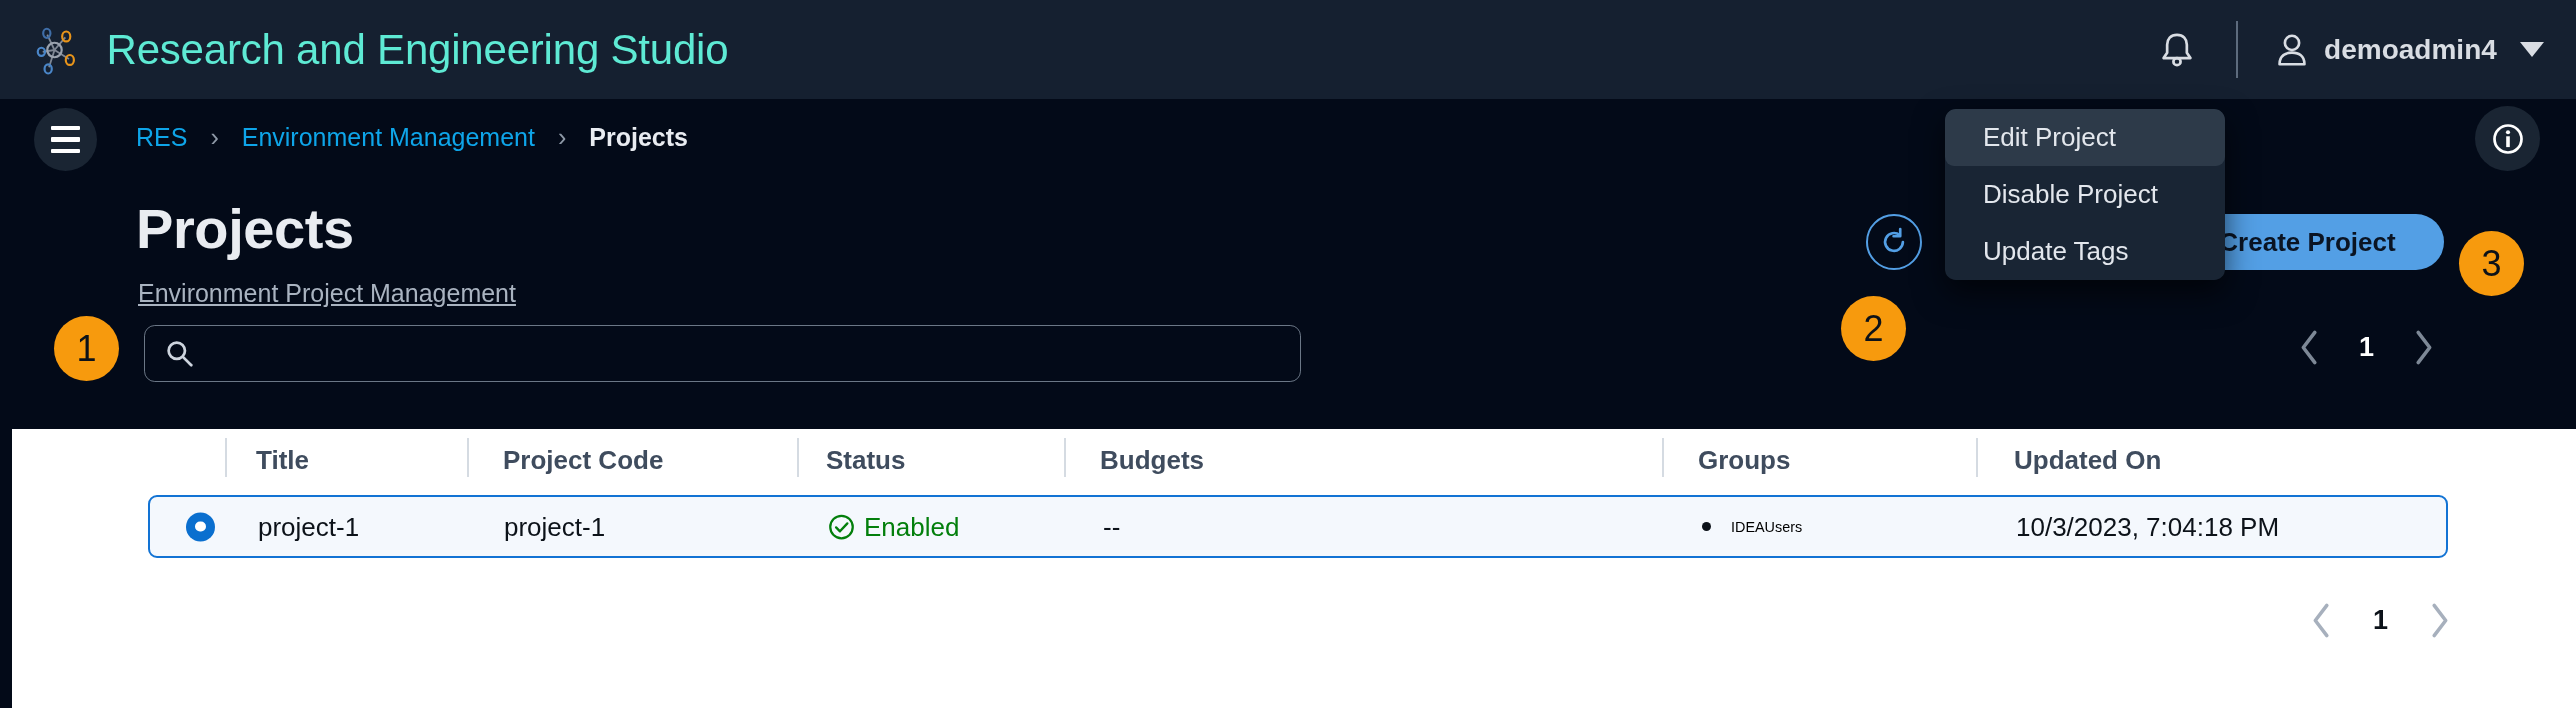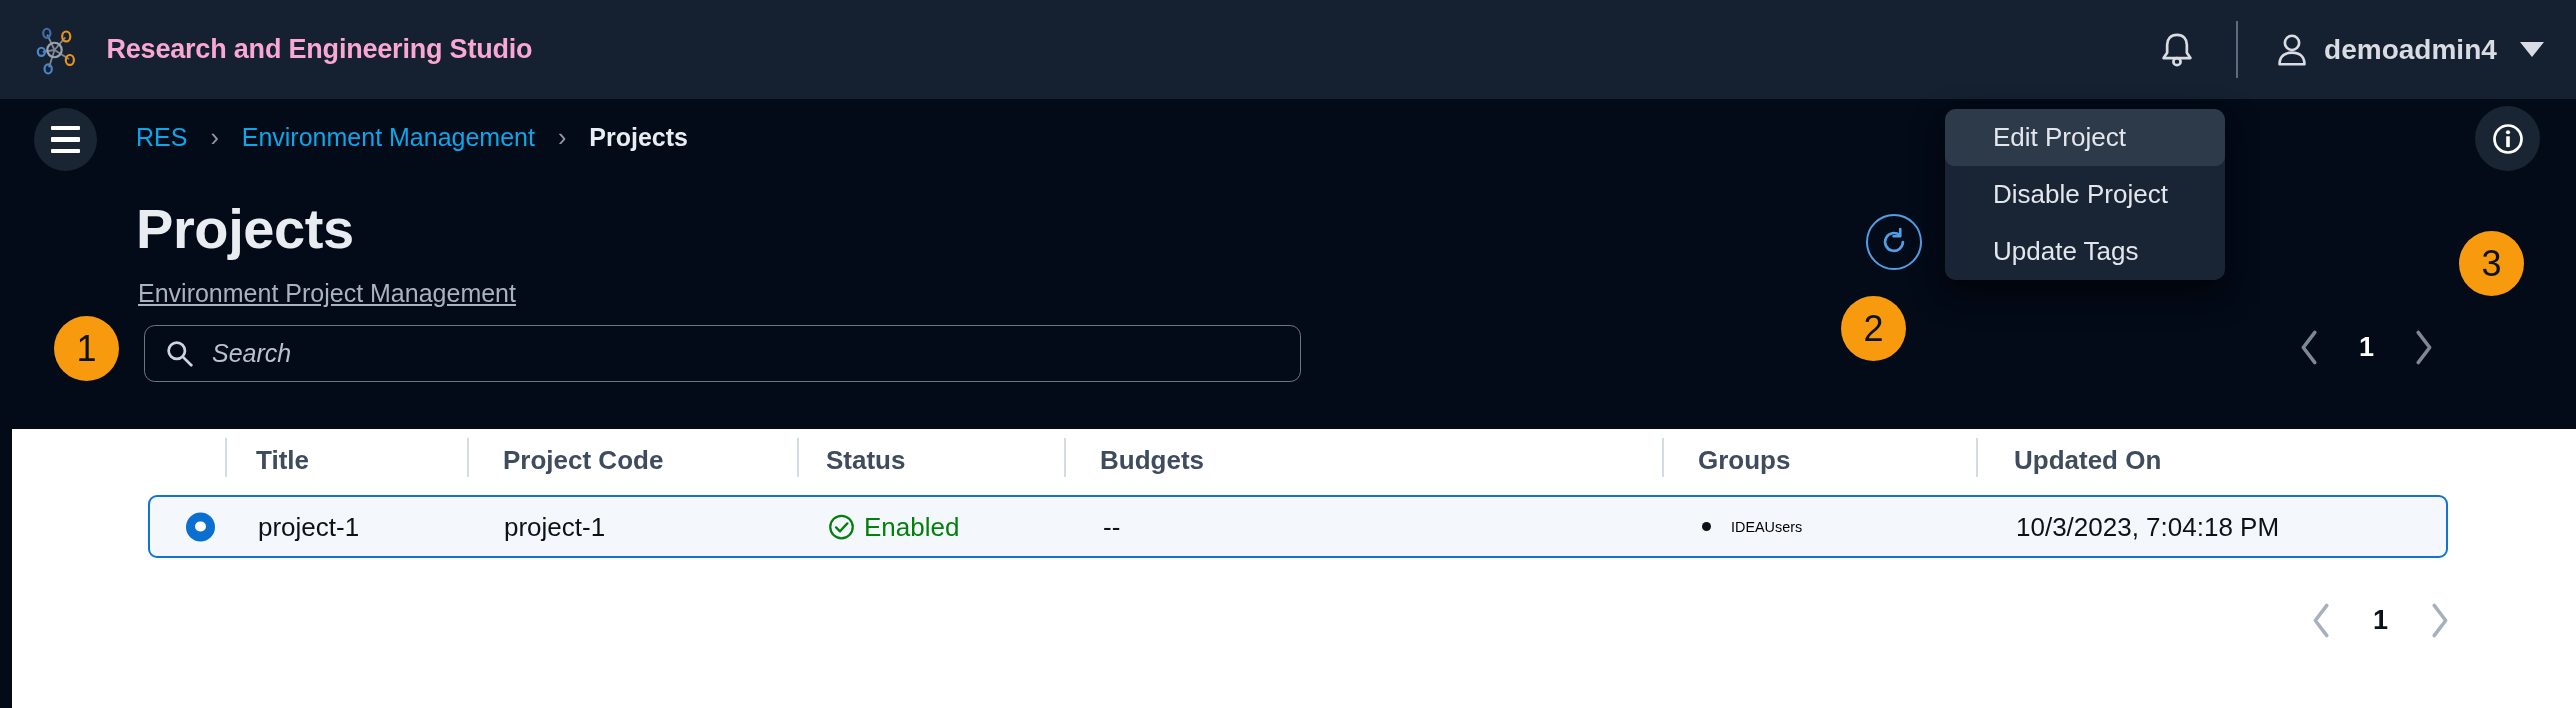--- a/index.html
+++ b/index.html
@@ -30,23 +30,23 @@
     align-items: center;
   }
   .brand-area {
     display: flex;
     align-items: center;
     padding-left: 30.5px;
     gap: 20px;
   }
   .logo-mark { width: 56px; height: 56px; display: block; }
   .brand-title {
-    color: #f9a8d4;
-    font-size: 27px;
-    font-weight: bold;
+    color: #5eead4;
+    font-size: 42px;
+    font-weight: normal;
     letter-spacing: -0.2px;
     white-space: nowrap;
   }
   .topbar-right {
     position: absolute;
     right: 32px;
     top: 0;
     height: 99px;
     display: flex;
     align-items: center;
@@ -241,21 +241,21 @@
     background: #192534;
     border-radius: 10.8px;
     box-shadow: 0 12.6px 30.5px rgba(0,0,0,0.62);
     padding: 0;
     overflow: hidden;
     z-index: 40;
   }
   .dd-item {
     height: 57px;
     display: flex; align-items: center;
-    padding-left: 48px;
+    padding-left: 38px;
     color: #e3e7ed;
     font-size: 26px;
     cursor: pointer;
   }
   .dd-item.active {
     background: #2d3a49;
     border-radius: 10.8px 10.8px 9px 9px;
   }
 
   
@@ -439,35 +439,37 @@
 
   <div class="dark-content">
     <h1 class="page-title">Projects</h1>
     <div class="page-subtitle">Environment Project Management</div>
 
     <div class="search-wrap">
       <svg width="29" height="29" viewBox="0 0 32 32">
         <circle cx="13" cy="13" r="9" fill="none" stroke="#cdd4de" stroke-width="3"></circle>
         <line x1="20" y1="20" x2="29" y2="29" stroke="#cdd4de" stroke-width="3" stroke-linecap="round"></line>
       </svg>
-      <input class="search-input" type="text" placeholder="Search" style="">
     </div>
 
     <div class="refresh-btn">
       <svg width="32" height="32" viewBox="0 0 36 36">
         <path d="M28 18 A10 10 0 1 1 24.5 10.3" fill="none" stroke="#539fe5" stroke-width="3" stroke-linecap="round"></path>
         <path d="M25 3.5 L25 11.5 L17.5 11.5" fill="none" stroke="#539fe5" stroke-width="3" stroke-linecap="round" stroke-linejoin="round"></path>
       </svg>
     </div>
 
     <div class="actions-btn">
       <span class="actions-label">Actions</span>
       <span class="caret-up-blue"></span>
     </div>
 
+    <div class="create-btn">
+      <span class="create-label">Create Project</span>
+    </div>
 
     <div class="pager-dark">
       <svg class="pg-chev" width="27" height="39" viewBox="0 0 30 44">
         <path d="M21 5 L8 22 L21 39" fill="none" stroke="#7d8896" stroke-width="4" stroke-linecap="round" stroke-linejoin="round"></path>
       </svg>
       <span class="pg-num-dark">1</span>
       <svg class="pg-chev" width="27" height="39" viewBox="0 0 30 44">
         <path d="M9 5 L22 22 L9 39" fill="none" stroke="#7d8896" stroke-width="4" stroke-linecap="round" stroke-linejoin="round"></path>
       </svg>
     </div>

